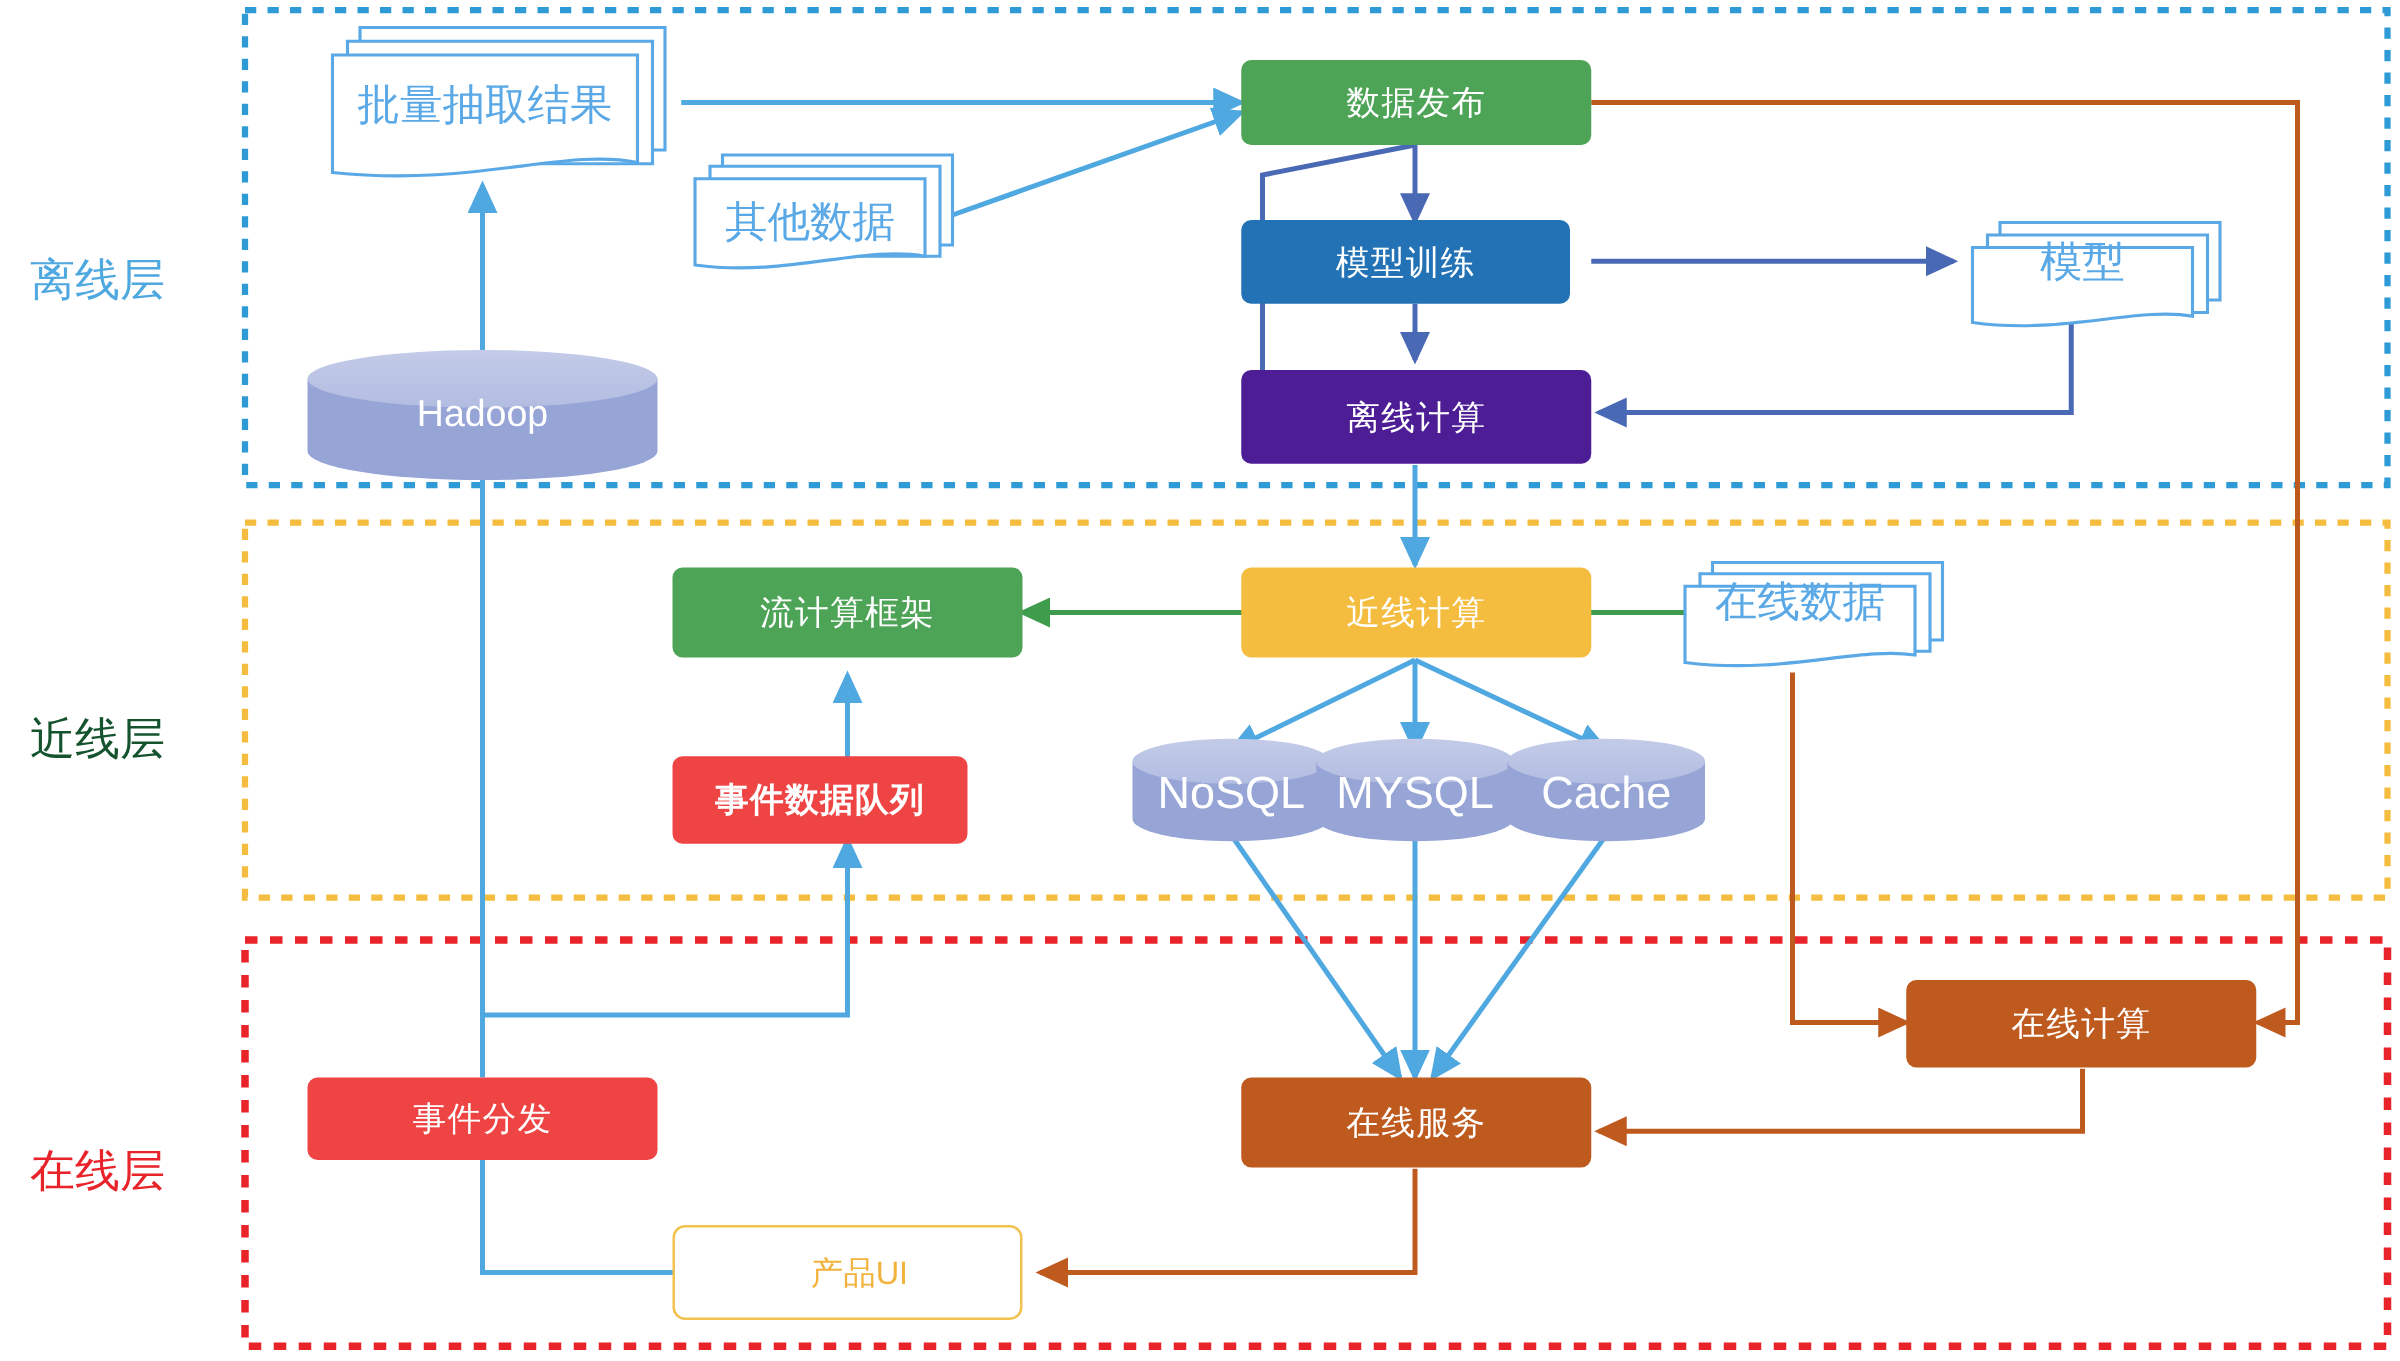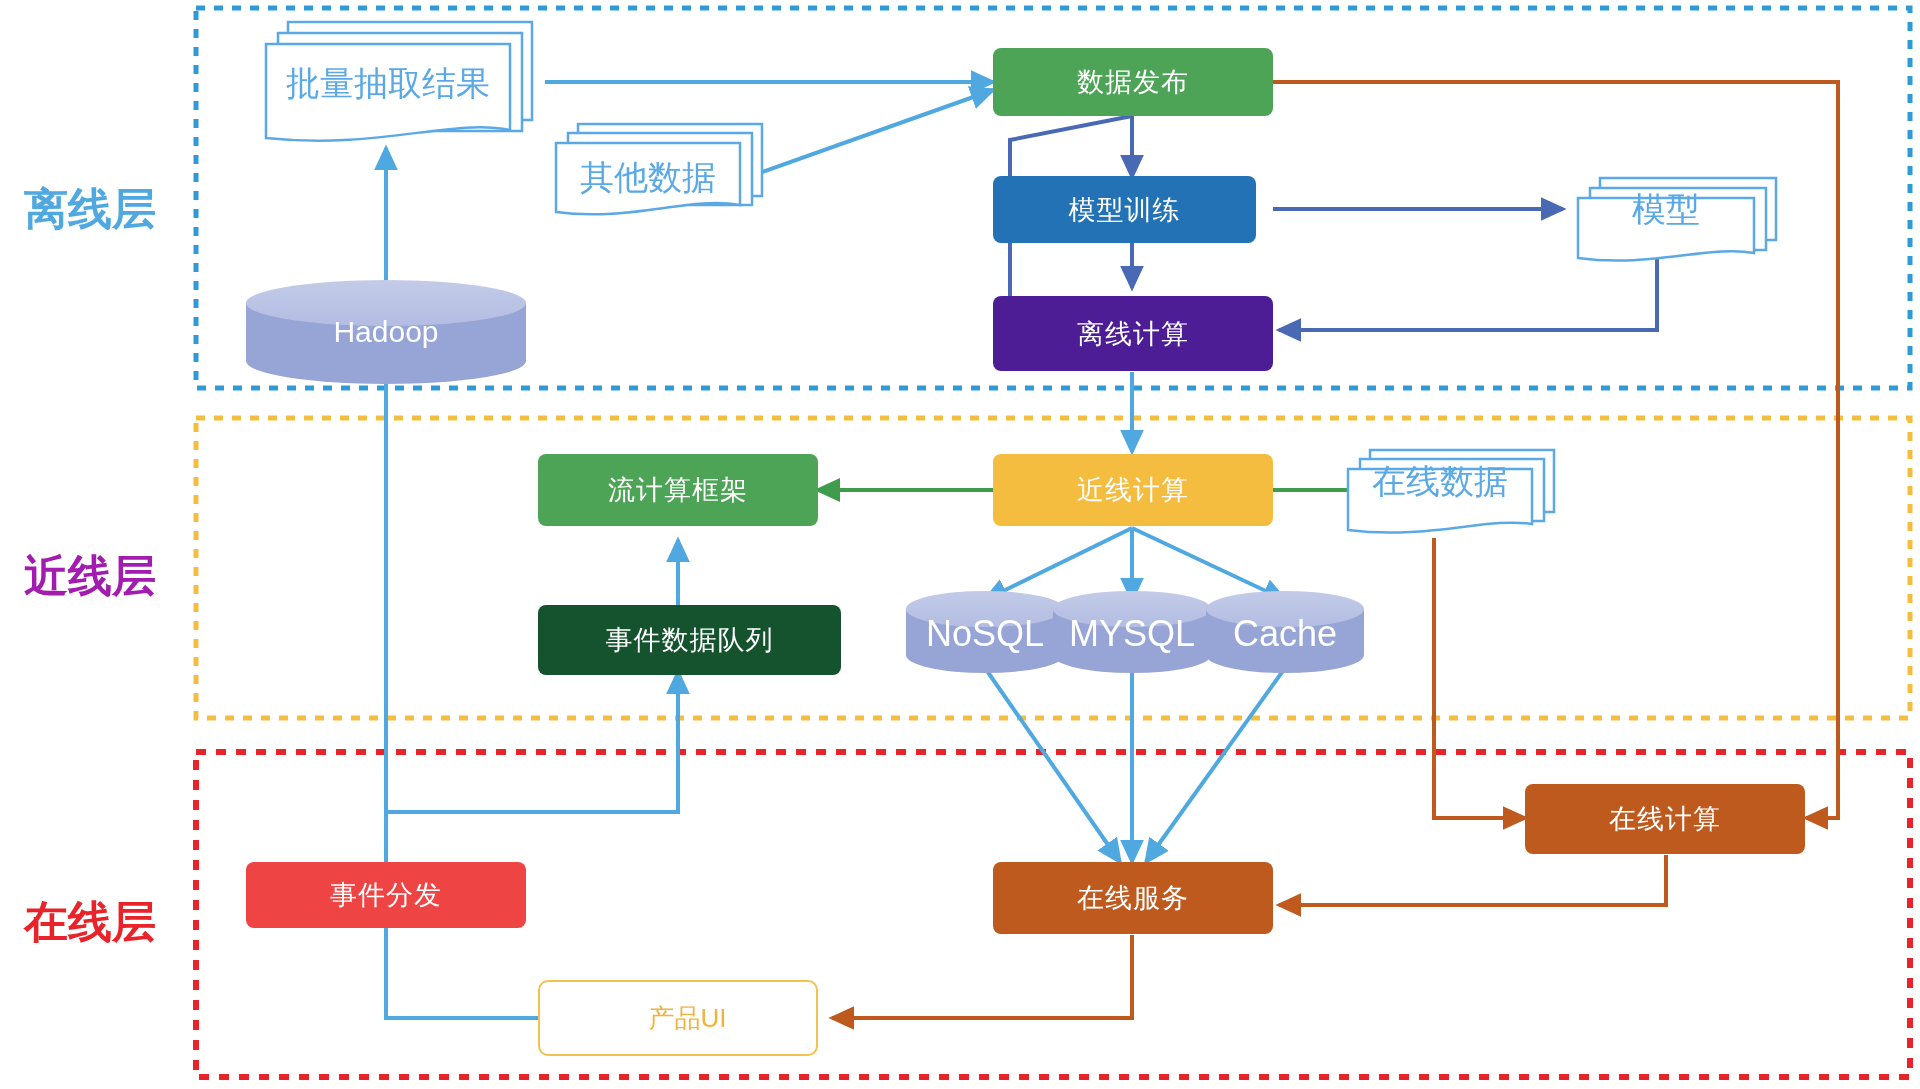--- a/index.html
+++ b/index.html
@@ -1,21 +1,21 @@
 <!DOCTYPE html>
 <html><head>
 <meta charset="utf-8">
 <style>
   html,body{margin:0;padding:0;background:#fff;}
   body{width:1920px;height:1089px;font-family:"Liberation Sans","DejaVu Sans",sans-serif;overflow:hidden;position:relative;}
   #stage{position:absolute;left:0;top:0;width:1920px;height:1089px;}
   svg#wires{position:absolute;left:0;top:0;width:1920px;height:1089px;}
   .node{position:absolute;box-sizing:border-box;display:flex;align-items:center;justify-content:center;text-align:center;}
   .rbox{border-radius:8px;color:#fff;font-size:27px;letter-spacing:1px;}
-  .lane-label{position:absolute;font-size:44px;font-weight:700;}
+  .lane-label{position:absolute;font-size:36px;font-weight:400;margin-top:20px;}
   .doc-label{position:absolute;font-size:34px;color:#5aa9e6;white-space:nowrap;
              display:flex;align-items:center;justify-content:center;}
   .cyl-label{position:absolute;color:#fff;font-size:36px;display:flex;align-items:center;justify-content:center;}
   .uibox{border:2px solid #f2c14e;border-radius:10px;background:#fff;color:#f2b33d;font-size:26px;padding-left:19px;}
 </style>
 </head>
 <body>
 
 <div id="stage">
 
@@ -137,21 +137,21 @@
       <ellipse cx="1132" cy="609" rx="79" ry="18" fill="url(#cylTop)"></ellipse>
     </g>
 
     <g>
       <path d="M1206,609 V655 a79,18 0 0,0 158,0 V609 Z" fill="#97a5d6"></path>
       <ellipse cx="1285" cy="609" rx="79" ry="18" fill="url(#cylTop)"></ellipse>
     </g>
   </svg>
 
   <div class="lane-label" style="left:24px;top:180px;color:#4fa8e0;">离线层</div>
-  <div class="lane-label" style="left:24px;top:547px;color:#a21caf;">近线层</div>
+  <div class="lane-label" style="left:24px;top:547px;color:#14532d;">近线层</div>
   <div class="lane-label" style="left:24px;top:893px;color:#e8232a;">在线层</div>
 
   <div class="doc-label" style="left:266px;top:62px;width:244px;height:44px;">批量抽取结果</div>
   <div class="doc-label" style="left:556px;top:156px;width:184px;height:44px;">其他数据</div>
   <div class="doc-label" style="left:1578px;top:188px;width:176px;height:44px;">模型</div>
   <div class="doc-label" style="left:1348px;top:460px;width:184px;height:44px;">在线数据</div>
 
   <div class="cyl-label" style="left:246px;top:307px;width:280px;height:50px;font-size:30px;">Hadoop</div>
   <div class="cyl-label" style="left:906px;top:613px;width:158px;height:42px;">NoSQL</div>
   <div class="cyl-label" style="left:1053px;top:613px;width:158px;height:42px;">MYSQL</div>
@@ -160,21 +160,21 @@
   <div class="node rbox" style="left:993px;top:48px;width:280px;height:68px;background:#4da456;">数据发布</div>
 
   <div class="node rbox" style="left:993px;top:176px;width:263px;height:67px;background:#2272b5;">模型训练</div>
 
   <div class="node rbox" style="left:993px;top:296px;width:280px;height:75px;background:#4c1d95;">离线计算</div>
 
   <div class="node rbox" style="left:538px;top:454px;width:280px;height:72px;background:#4da456;">流计算框架</div>
 
   <div class="node rbox" style="left:993px;top:454px;width:280px;height:72px;background:#f5bd3f;">近线计算</div>
 
-  <div class="node rbox" style="left:538px;top:605px;width:303px;height:70px;background:#14532d;">事件数据队列</div>
+  <div class="node rbox" style="left:538px;top:605px;width:236px;height:70px;background:#ef4444;font-weight:bold;">事件数据队列</div>
 
   <div class="node rbox" style="left:246px;top:862px;width:280px;height:66px;background:#ef4444;">事件分发</div>
 
   <div class="node rbox" style="left:993px;top:862px;width:280px;height:72px;background:#bf5a1e;">在线服务</div>
 
   <div class="node rbox" style="left:1525px;top:784px;width:280px;height:70px;background:#bf5a1e;">在线计算</div>
 
   <div class="node uibox" style="left:538px;top:980px;width:280px;height:76px;">产品UI</div>
 
 </div>

